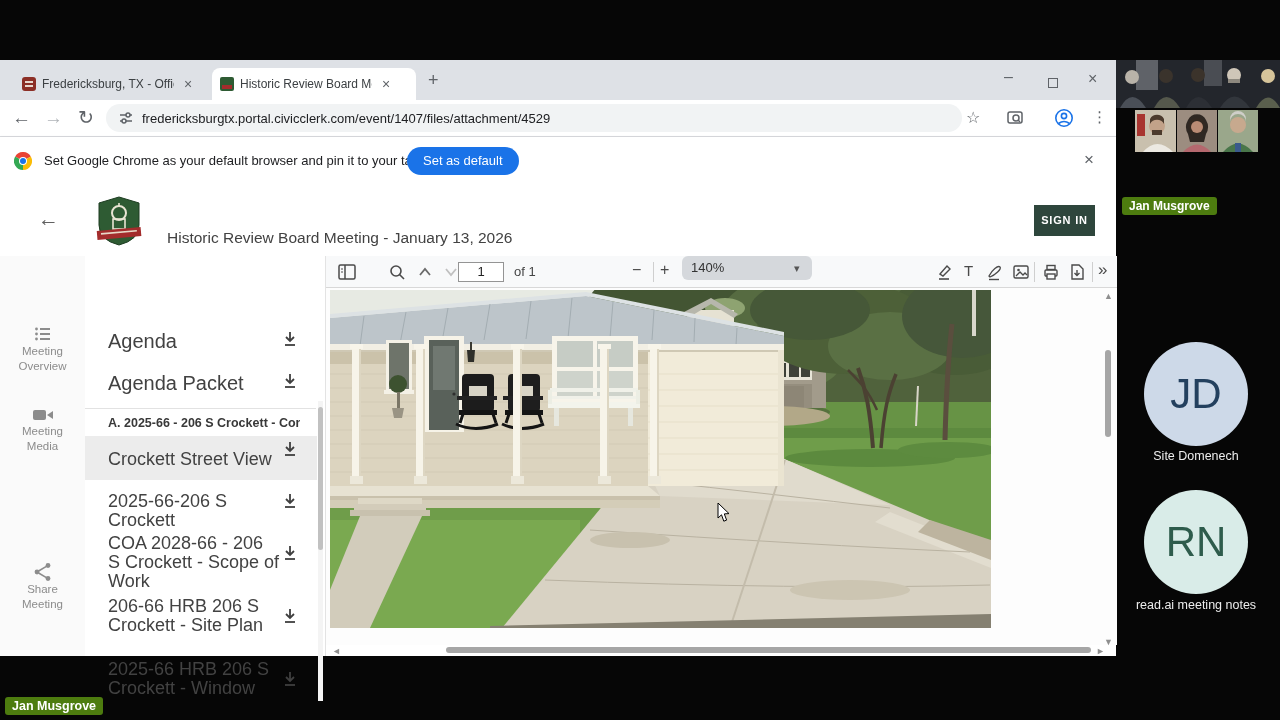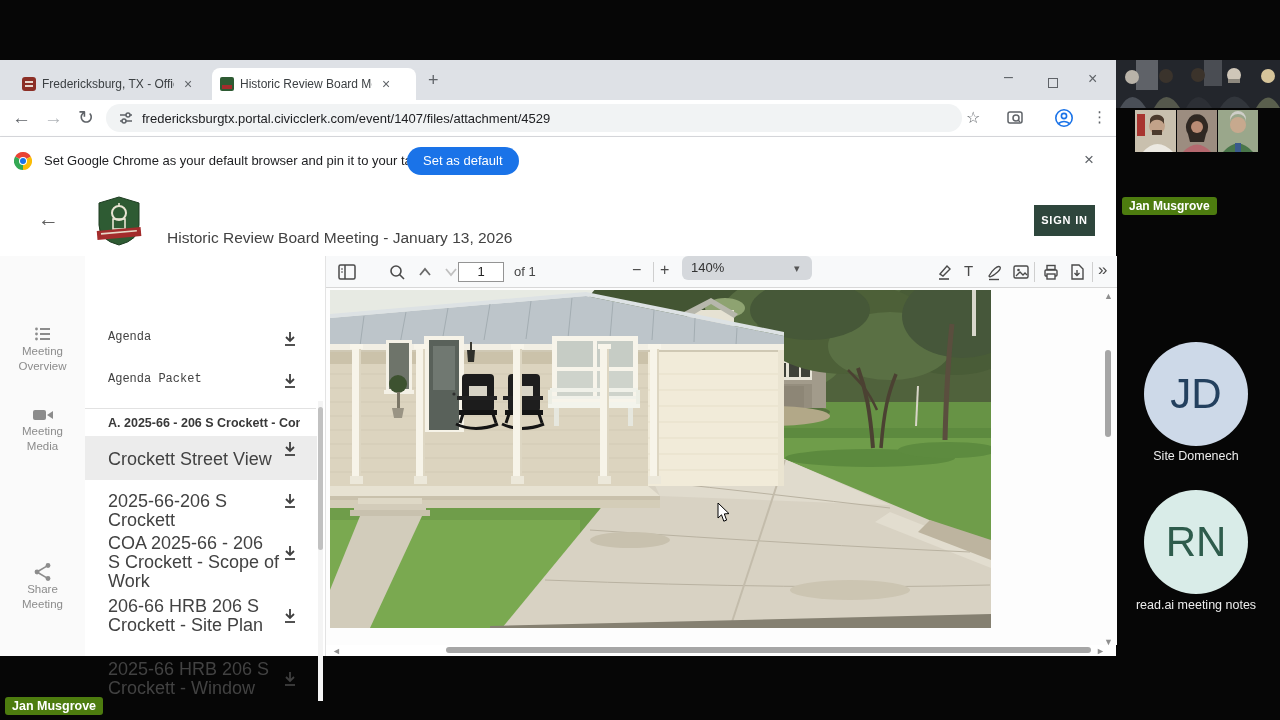--- a/index.html
+++ b/index.html
@@ -33,21 +33,21 @@
   .signin{position:absolute;left:1027px;top:20px;width:61px;height:31px;background:#2e463c;color:#fff;font-size:11px;font-weight:bold;letter-spacing:.8px;text-align:center;line-height:31px;margin-left:7px;}
   
   .leftnav{position:absolute;left:0;top:196px;width:85px;height:400px;background:#fafafa;}
   .navitem{position:absolute;left:0;width:85px;text-align:center;color:#8c8c8c;font-size:11.5px;}
   .navitem .lbl{display:inline-block;width:64px;line-height:15px;}
   .navitem.active{background:#eef0ee;color:#454545;}
   .navitem.active .lbl{width:84px;}
   .activebar{position:absolute;left:0;width:7px;background:#141414;}
   .filelist{position:absolute;left:85px;top:196px;width:240px;height:400px;background:#fff;}
   .flabel{position:absolute;left:23px;color:#424242;}
-  .fl-lg{font-size:12px;font-family:Liberation Mono, monospace;}
+  .fl-lg{font-size:20px;}
   .fl-md{font-size:18px;width:172px;line-height:19px;}
   .dlicon{position:absolute;left:196px;width:18px;height:18px;}
   .sel{position:absolute;left:0;width:232px;background:#ececec;}
   .divline{position:absolute;left:0;width:231px;height:1px;background:#e2e2e2;}
   .sechdr{position:absolute;left:23px;width:192px;font-size:12.5px;font-weight:bold;color:#383838;white-space:nowrap;overflow:hidden;}
   
   .viewer{position:absolute;left:325px;top:196px;width:791px;height:400px;background:#fff;border-left:1px solid #e3e3e3;}
   .vtoolbar{position:absolute;left:0;top:0;width:791px;height:32px;background:#f8f9fa;border-bottom:1px solid #d8d8d8;}
   .ticon{position:absolute;top:7px;width:18px;height:18px;color:#4a4a4a;}
   .pagebox{position:absolute;left:132px;top:6px;width:46px;height:20px;background:#fff;border:1px solid #949494;font-size:13px;color:#222;text-align:center;line-height:18px;}
@@ -208,21 +208,21 @@
           </svg>
       </div>
       <div>
         <span class="flabel fl-md" style="top:236px;">2025-66-206 S Crockett</span>
         <svg class="dlicon" style="top:236px;" viewBox="0 0 18 18">
             <path d="M9,2 v8 M5,7 l4,4 4,-4" stroke="#3f3f3f" stroke-width="1.8" fill="none"></path>
             <line x1="4" y1="15" x2="14" y2="15" stroke="#3f3f3f" stroke-width="1.8"></line>
           </svg>
       </div>
       <div>
-        <span class="flabel fl-md" style="top:278px;">COA 2025-66 - 206 S Crockett - Scope of Work</span>
+        <span class="flabel fl-md" style="top:278px;">COA 2028-66 - 206 S Crockett - Scope of Work</span>
         <svg class="dlicon" style="top:288px;" viewBox="0 0 18 18">
             <path d="M9,2 v8 M5,7 l4,4 4,-4" stroke="#3f3f3f" stroke-width="1.8" fill="none"></path>
             <line x1="4" y1="15" x2="14" y2="15" stroke="#3f3f3f" stroke-width="1.8"></line>
           </svg>
       </div>
       <div>
         <span class="flabel fl-md" style="top:341px;">206-66 HRB 206 S Crockett - Site Plan</span>
         <svg class="dlicon" style="top:351px;" viewBox="0 0 18 18">
             <path d="M9,2 v8 M5,7 l4,4 4,-4" stroke="#3f3f3f" stroke-width="1.8" fill="none"></path>
             <line x1="4" y1="15" x2="14" y2="15" stroke="#3f3f3f" stroke-width="1.8"></line>

